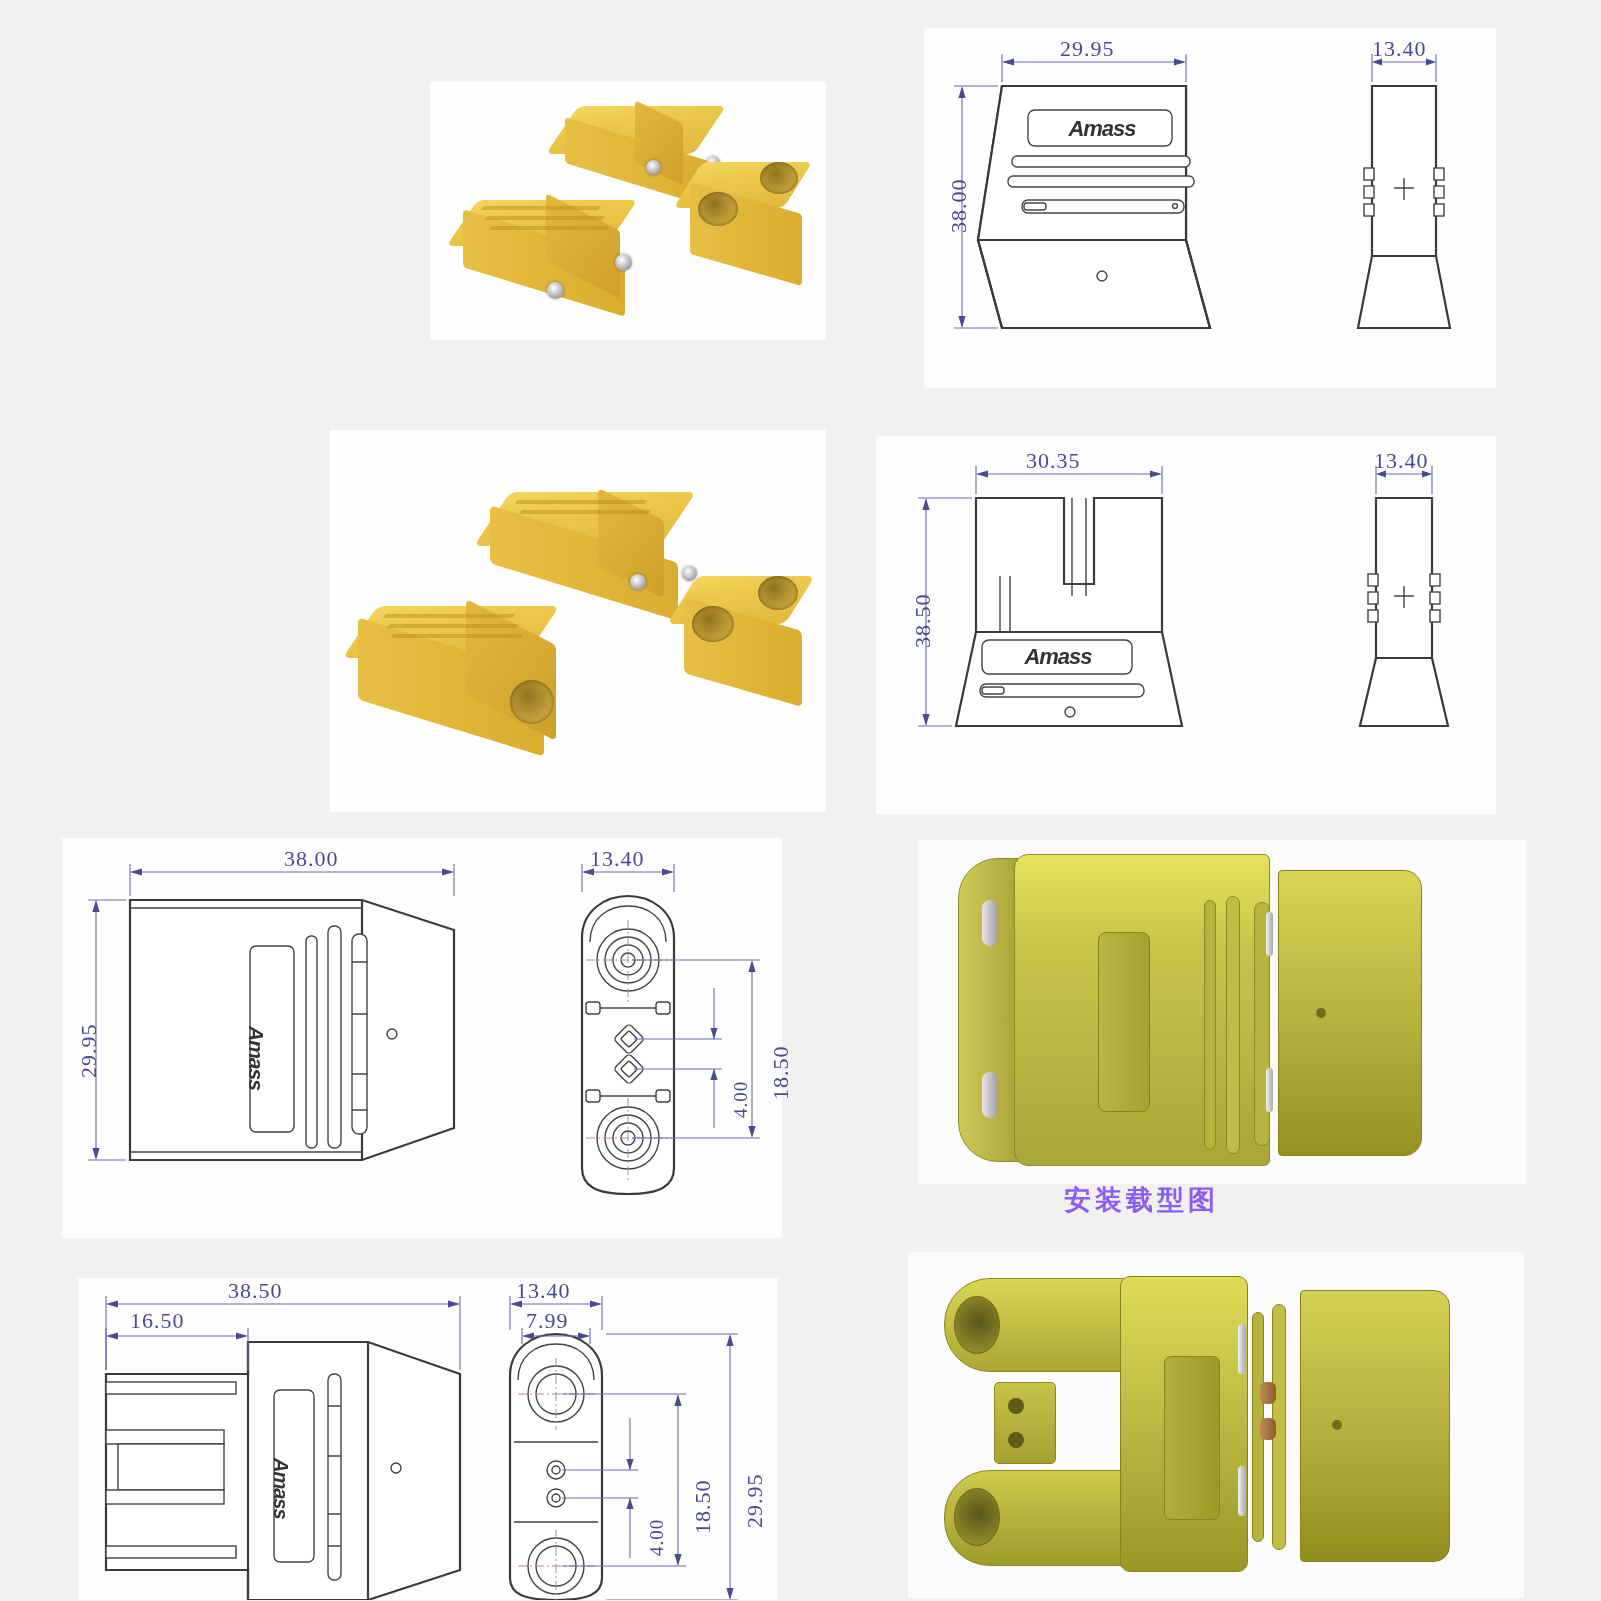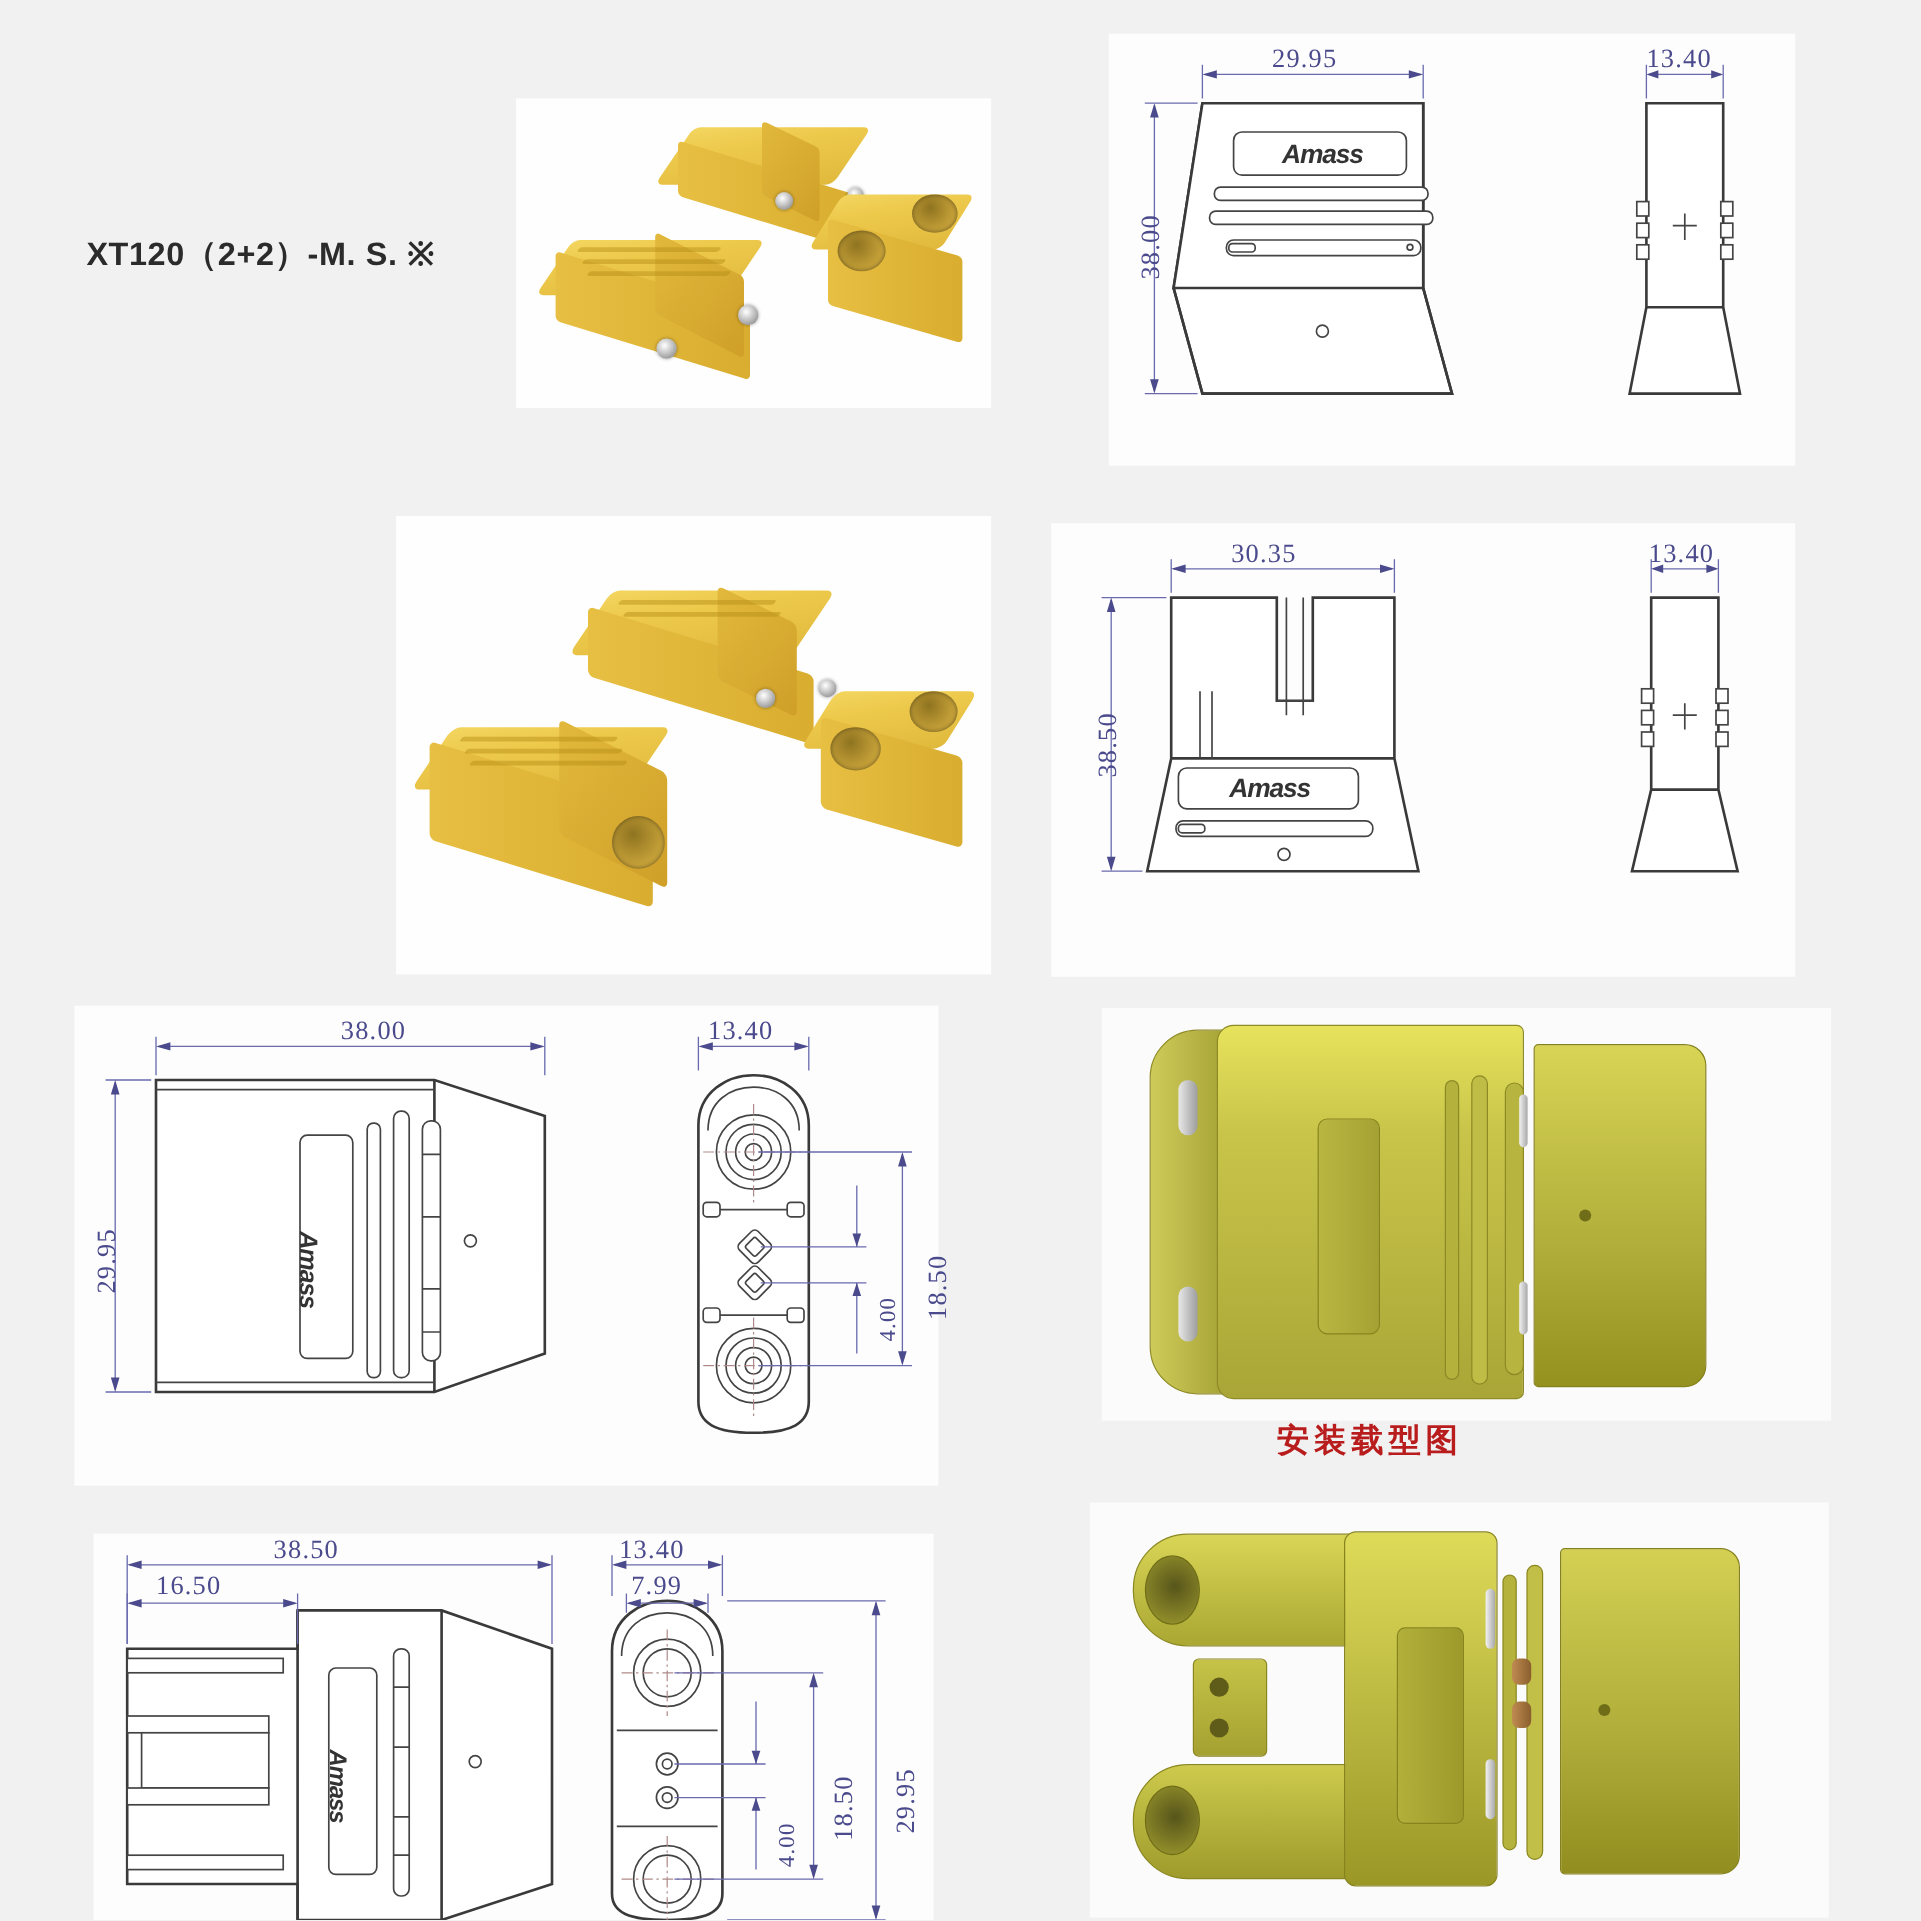--- a/index.html
+++ b/index.html
@@ -38,21 +38,21 @@
   }
   .dim.v { transform-origin: 0 0; transform: rotate(-90deg); }
   .dim.small { font-size: 19px; }
 
   
   .caption {
     position: absolute;
     font-family: "DejaVu Sans", sans-serif;
     font-size: 27px;
     font-weight: 700;
-    color: #b91c1c;
+    color: #8b5cf6;
     letter-spacing: 4px;
     white-space: nowrap;
     text-align: center;
   }
 
   svg { display: block; }
   .ln  { stroke: #3a3a3a; fill: none; stroke-width: 2.2; }
   .ln2 { stroke: #444;    fill: none; stroke-width: 1.4; }
   .dimline { stroke: #6a6ab0; fill: none; stroke-width: 1.1; }
   .ctr { stroke: #b08a8a; fill: none; stroke-width: 1; stroke-dasharray: 9 3 2 3; }
@@ -69,21 +69,20 @@
   .pin   { position:absolute; border-radius:50%; background: radial-gradient(circle at 40% 35%, #ffffff, #9a9a9a 75%); box-shadow:0 0 3px rgba(0,0,0,.4);}
 
   
   .cadbody { position:absolute; }
 </style>
 </head>
 <body>
 
 <div id="sheet">
 
-  <div class="row-label" style="left:72px; top:192px;">XT120（2+2）-M. S. ※</div>
 
   <div class="panel photo" style="left:430px; top:82px; width:396px; height:258px;">
 
     <div class="pc body-top" style="left:132px; top:24px; width:148px; height:48px; transform:skewX(-34deg) ; border-radius:6px;"></div>
     <div class="pc body-front" style="left:135px; top:58px; width:150px; height:46px; transform:skewY(17deg); border-radius:4px;"></div>
     <div class="pc body-side" style="left:205px; top:30px; width:48px; height:62px; transform:skewY(26deg); border-radius:4px;"></div>
     <div class="pin" style="left:216px; top:78px; width:15px; height:15px;"></div>
     <div class="pin" style="left:276px; top:74px; width:14px; height:14px;"></div>
 
     <div class="pc body-top" style="left:32px; top:118px; width:160px; height:46px; transform:skewX(-34deg); border-radius:6px;"></div>

